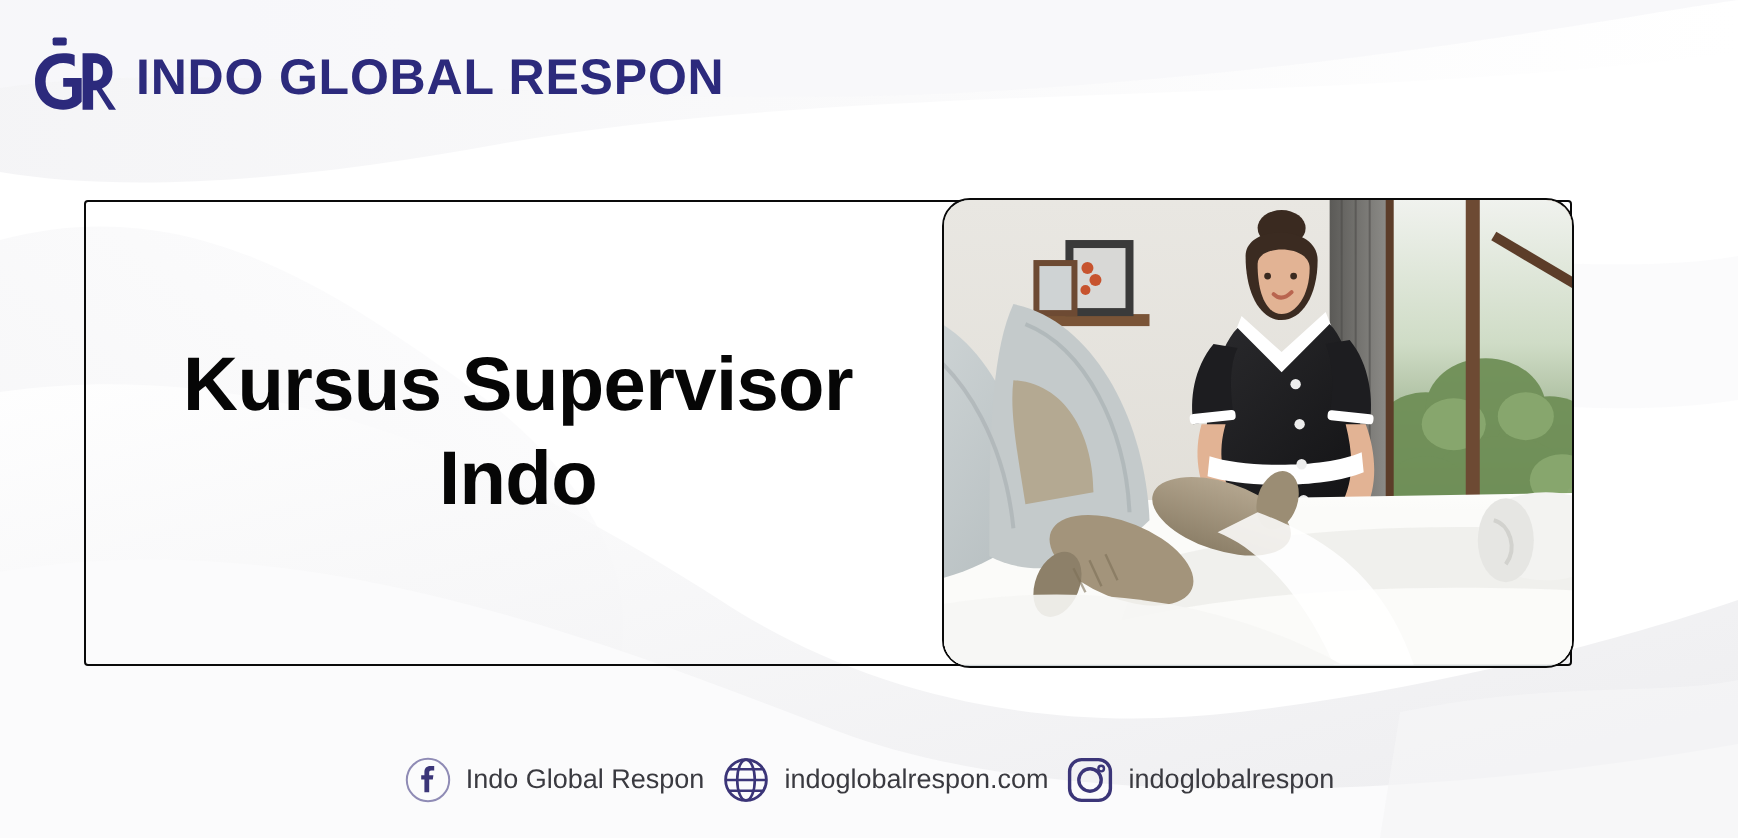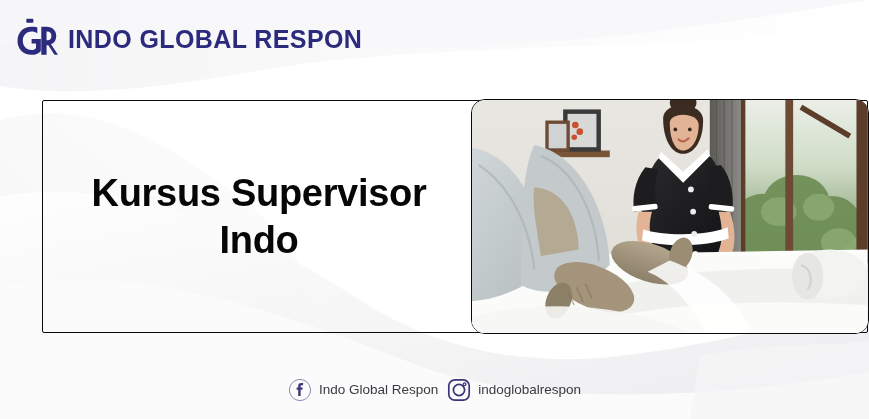--- a/index.html
+++ b/index.html
@@ -64,21 +64,21 @@
     color: #2c2a7c;
     white-space: nowrap;
     line-height: 1;
   }
 
   
   .card {
     position: absolute;
     left: 42px;
     top: 100px;
-    width: 826px;
+    width: 744px;
     height: 233px;
     border: 1.6px solid #0a0a0a;
     border-radius: 2px;
     background: transparent;
     display: flex;
     z-index: 2;
     overflow: visible;
   }
 
   .card-left {
@@ -352,20 +352,30 @@
   <div class="footer">
 
     <div class="footer-item">
       <svg class="footer-icon" viewBox="0 0 24 24" aria-hidden="true">
         <circle cx="12" cy="12" r="10.6" fill="none" stroke="#8f8bb5" stroke-width="1"></circle>
         <path d="M13.6 7.2 h1.5 V5.0 h-1.9 c-1.9 0 -3.0 1.1 -3.0 3.0 v1.6 H8.6 v2.2 h1.6 v6.3 h2.4 v-6.3 h1.8 l0.3 -2.2 h-2.1 V8.3 c0 -0.7 0.3 -1.1 1.0 -1.1 z" fill="#3b3578"></path>
       </svg>
       <span class="footer-label">Indo Global Respon</span>
     </div>
 
+    <div class="footer-item">
+      <svg class="footer-icon" viewBox="0 0 24 24" aria-hidden="true">
+        <circle cx="12" cy="12" r="10.2" fill="none" stroke="#3b3578" stroke-width="1.4"></circle>
+        <ellipse cx="12" cy="12" rx="4.4" ry="10.2" fill="none" stroke="#3b3578" stroke-width="1.3"></ellipse>
+        <line x1="1.8" y1="12" x2="22.2" y2="12" stroke="#3b3578" stroke-width="1.3"></line>
+        <path d="M3.4 6.6 H20.6" stroke="#3b3578" stroke-width="1.2"></path>
+        <path d="M3.4 17.4 H20.6" stroke="#3b3578" stroke-width="1.2"></path>
+      </svg>
+      <span class="footer-label">indoglobalrespon.com</span>
+    </div>
 
     <div class="footer-item">
       <svg class="footer-icon" viewBox="0 0 24 24" aria-hidden="true">
         <rect x="1.8" y="1.8" width="20.4" height="20.4" rx="6" fill="none" stroke="#3b3578" stroke-width="1.7"></rect>
         <circle cx="12" cy="12" r="5.6" fill="none" stroke="#3b3578" stroke-width="1.7"></circle>
         <circle cx="17.6" cy="6.3" r="1.4" fill="none" stroke="#3b3578" stroke-width="1.2"></circle>
       </svg>
       <span class="footer-label last">indoglobalrespon</span>
     </div>
   </div>

